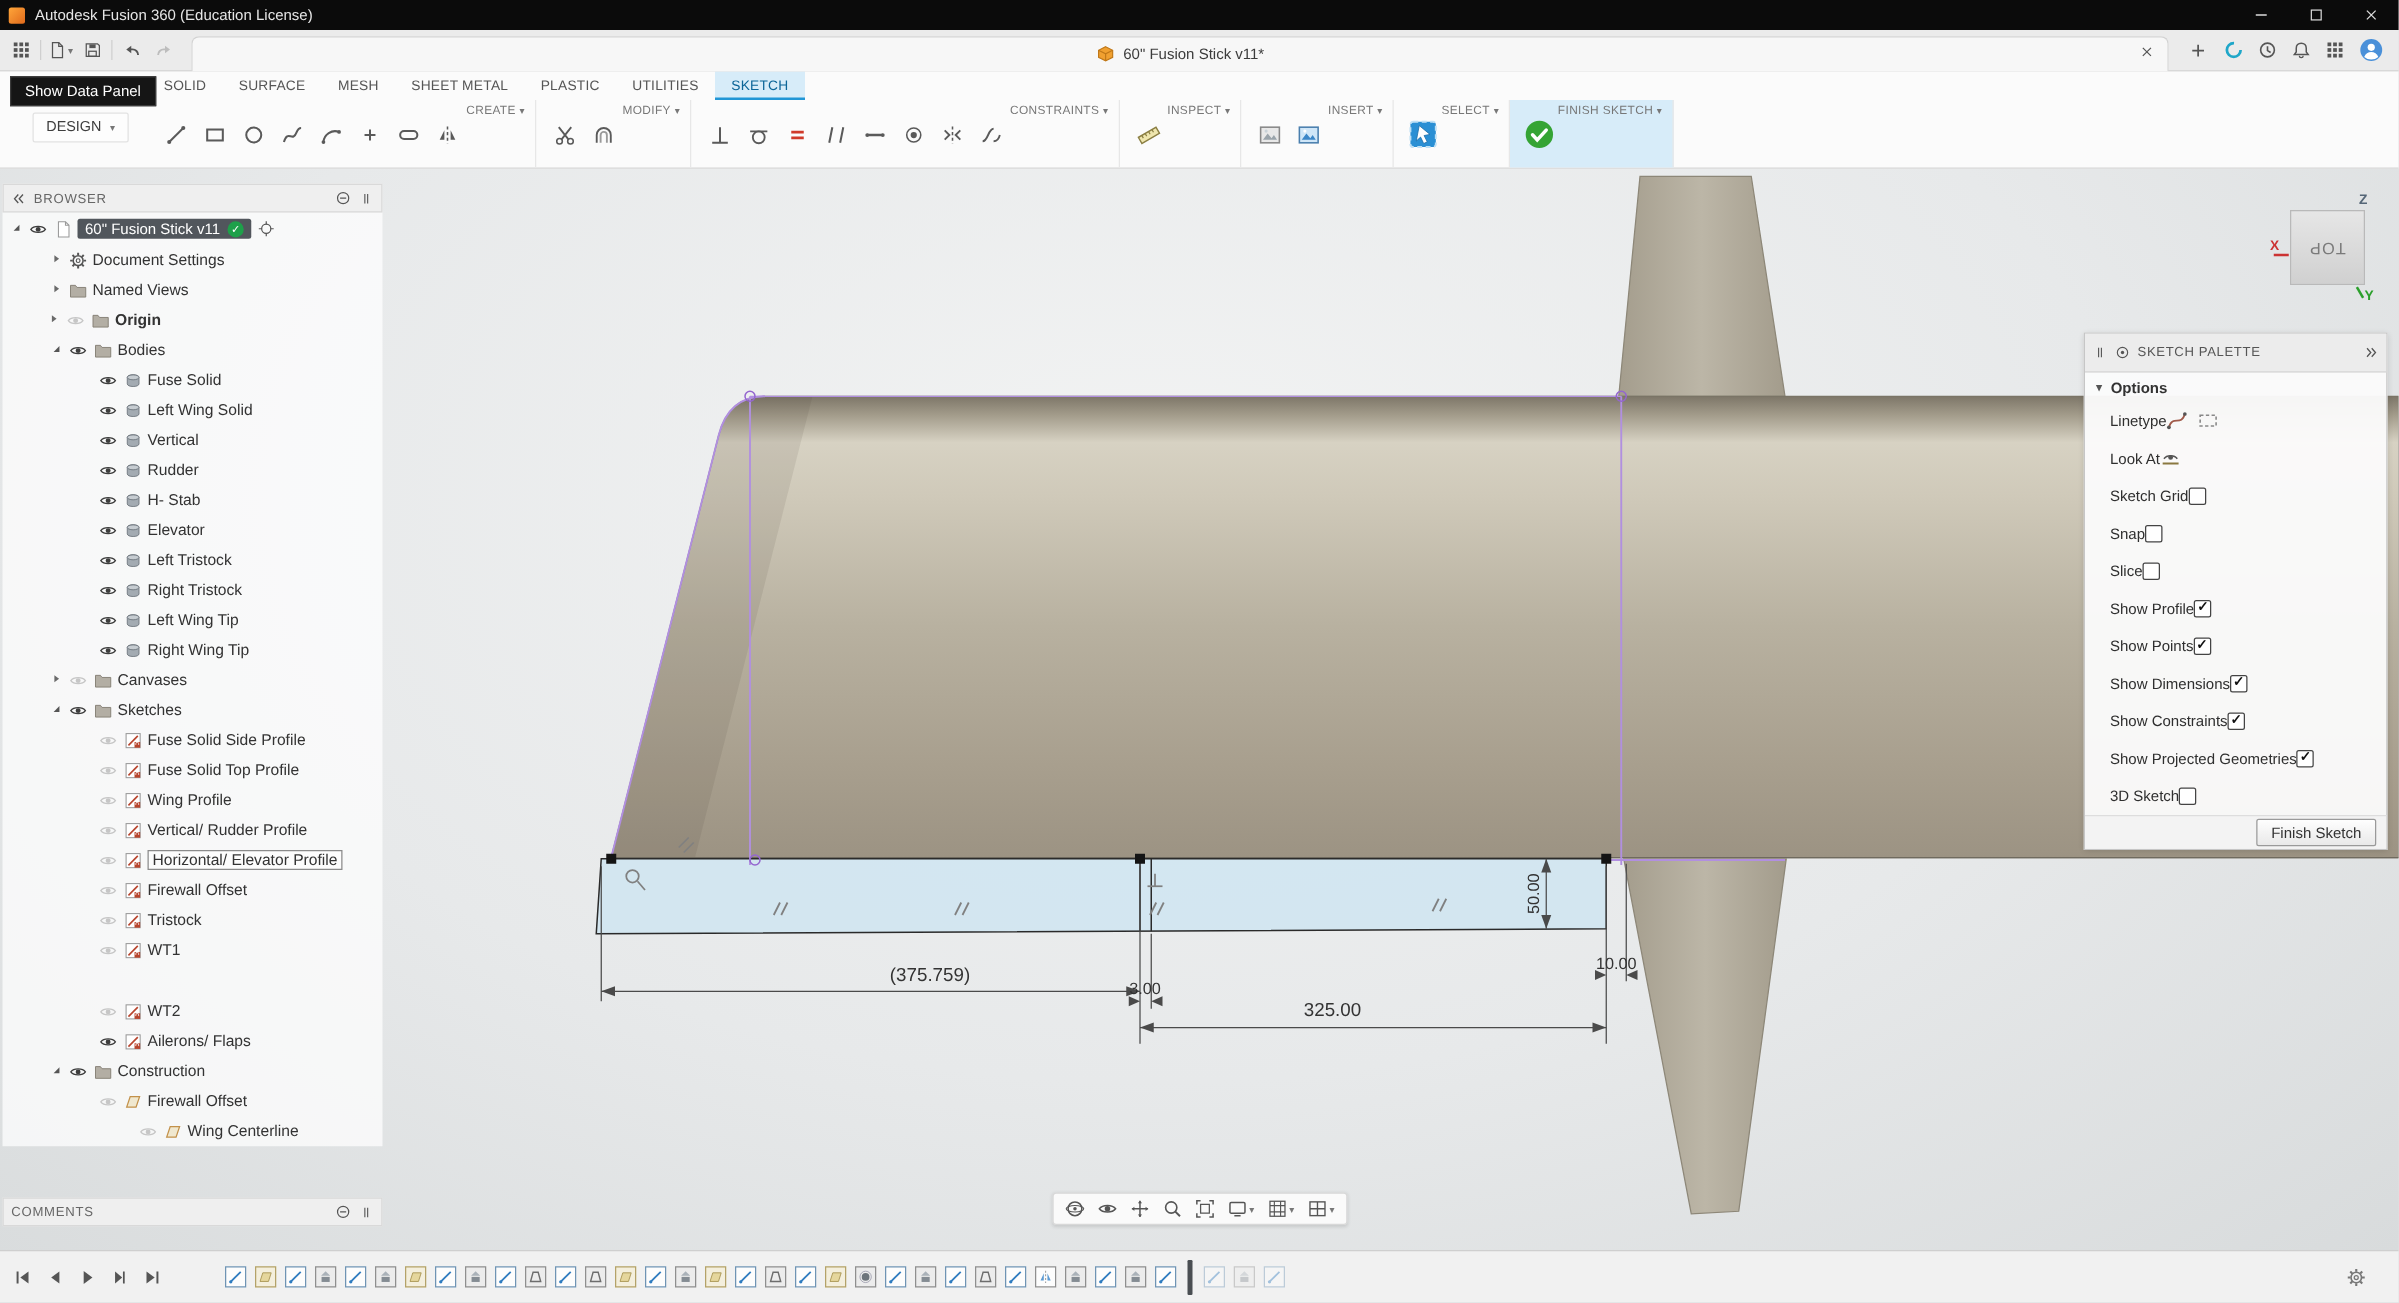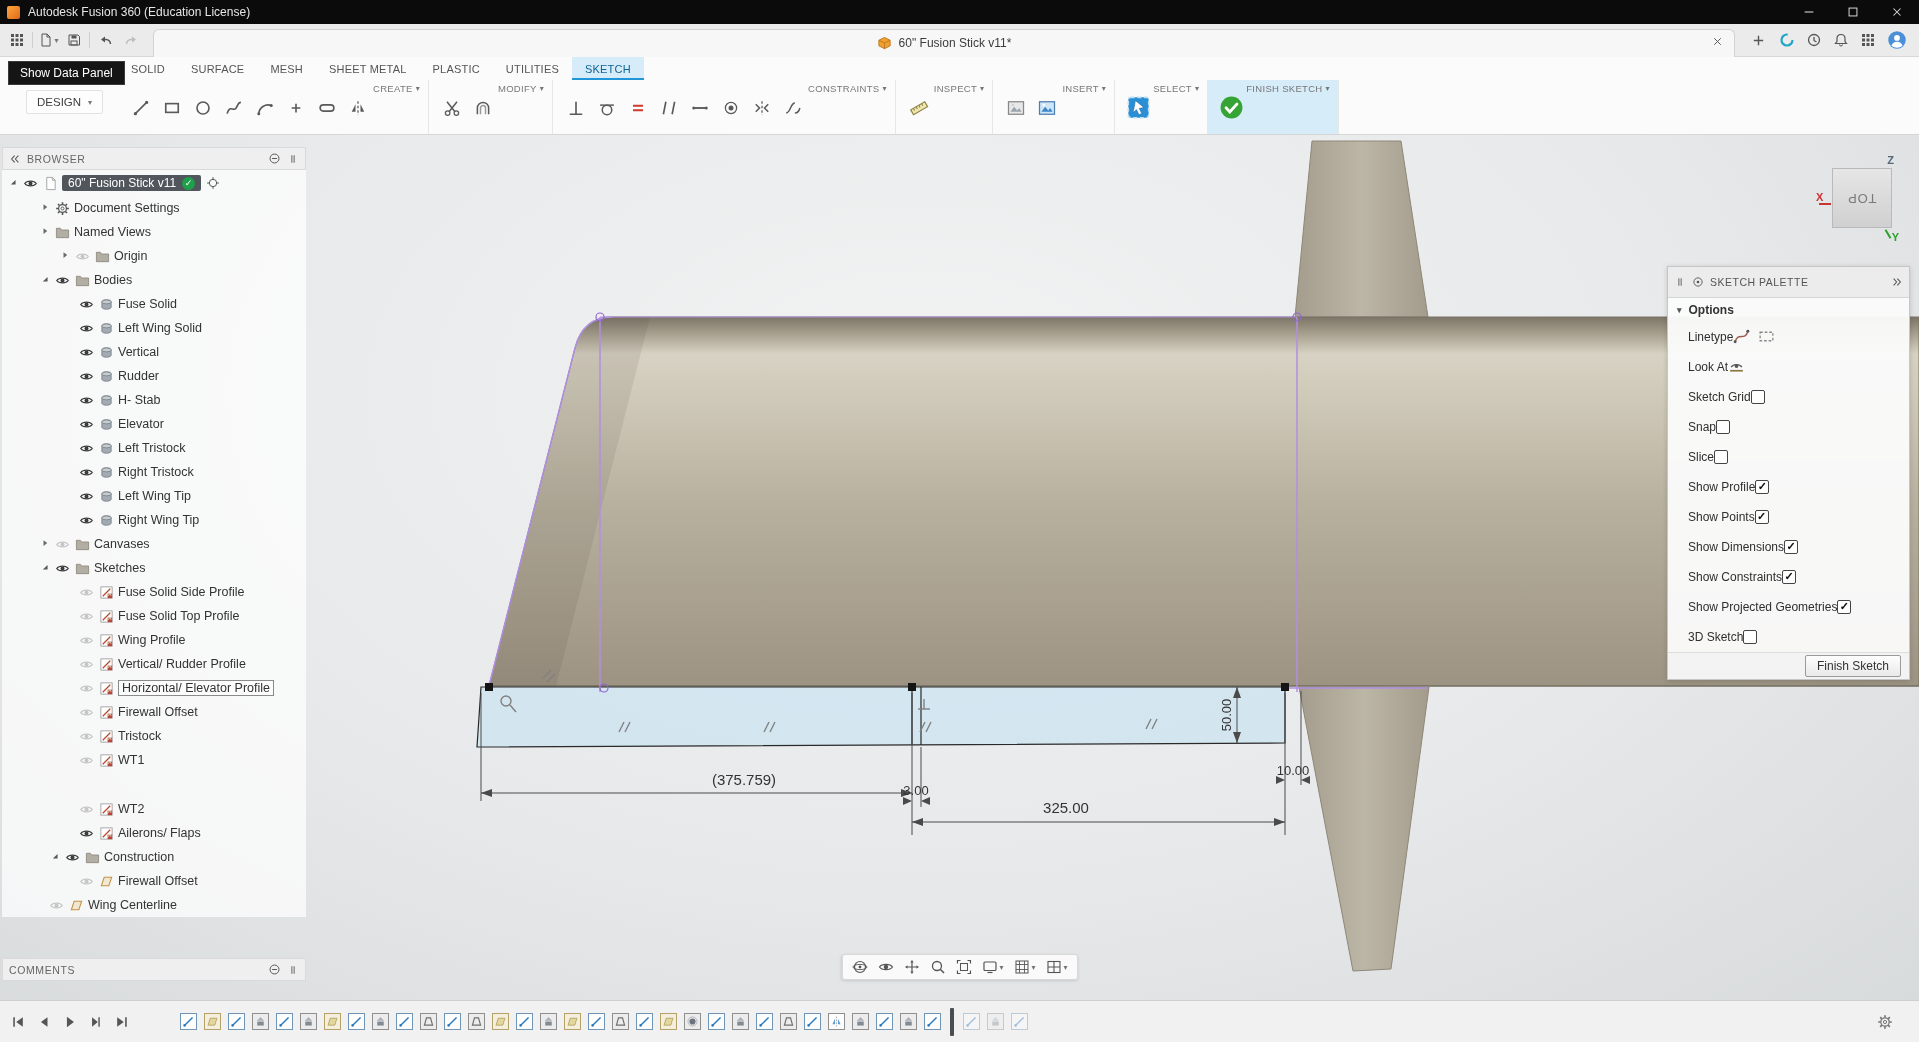--- a/index.html
+++ b/index.html
@@ -622,21 +622,21 @@
                 <polygon points="4,2 10,6.5 4,11" fill="#6a6a6a"></polygon>
               </svg>
             </span>
             <span class="ic">
               <svg viewBox="0 0 16 16" width="15" height="15" aria-hidden="true">
                 <path d="M1.5 3.5h4.2l1.4 1.8h7.4v8.2H1.5z" fill="#b3aea4" stroke="#847f74" stroke-width="0.8"></path>
               </svg>
             </span>
             <span class="lbl">Named Views</span>
           </div>
-          <div class="brow" style="padding-left: 58px;">
+          <div class="brow" style="padding-left: 36px; font-weight: bold;">
             <span class="tcaret">
               <svg viewBox="0 0 16 16" width="10" height="10" aria-hidden="true">
                 <polygon points="4,2 10,6.5 4,11" fill="#6a6a6a"></polygon>
               </svg>
             </span>
             <span class="ic eye-off">
               <svg viewBox="0 0 16 16" width="15" height="15" aria-hidden="true">
                 <path d="M1.8 8C4.2 4.6 11.8 4.6 14.2 8 11.8 11.4 4.2 11.4 1.8 8z" fill="none" stroke="currentColor" stroke-width="1.2"></path>
                 <circle cx="8" cy="8" r="2.1" fill="currentColor"></circle>
               </svg>
@@ -1038,21 +1038,21 @@
             <span class="ic">
               <svg viewBox="0 0 16 16" width="15" height="15" aria-hidden="true">
                 <rect x="2" y="2" width="12" height="12" fill="#fff" stroke="#9a9a9a" stroke-width="0.9"></rect>
                 <path d="M4 12L12 4" stroke="#b8452e" stroke-width="1.4"></path>
                 <rect x="9.2" y="9.2" width="4.8" height="4.8" fill="#b8452e"></rect>
                 <path d="M10.3 11.6v-1a1.2 1.2 0 0 1 2.4 0v1" stroke="#fff" stroke-width="0.7" fill="none"></path>
               </svg>
             </span>
             <span class="lbl">Ailerons/ Flaps</span>
           </div>
-          <div class="brow" style="padding-left: 48px;">
+          <div class="brow" style="padding-left: 38px;">
             <span class="tcaret">
               <svg viewBox="0 0 16 16" width="10" height="10" aria-hidden="true">
                 <polygon points="10.5,3 10.5,10.5 3,10.5" fill="#555"></polygon>
               </svg>
             </span>
             <span class="ic eye-on">
               <svg viewBox="0 0 16 16" width="15" height="15" aria-hidden="true">
                 <path d="M1.8 8C4.2 4.6 11.8 4.6 14.2 8 11.8 11.4 4.2 11.4 1.8 8z" fill="none" stroke="currentColor" stroke-width="1.2"></path>
                 <circle cx="8" cy="8" r="2.1" fill="currentColor"></circle>
               </svg>
@@ -1072,21 +1072,21 @@
                 <circle cx="8" cy="8" r="2.1" fill="currentColor"></circle>
               </svg>
             </span>
             <span class="ic">
               <svg viewBox="0 0 16 16" width="15" height="15" aria-hidden="true">
                 <path d="M2.5 12.5L5.5 3.5h8l-3 9z" fill="#ead9a8" fill-opacity="0.5" stroke="#c2914a" stroke-width="1.1"></path>
               </svg>
             </span>
             <span class="lbl">Firewall Offset</span>
           </div>
-          <div class="brow" style="padding-left: 32px;">
+          <div class="brow" style="padding-left: 94px;">
             <span class="tcaret"></span>
             <span class="ic eye-off">
               <svg viewBox="0 0 16 16" width="15" height="15" aria-hidden="true">
                 <path d="M1.8 8C4.2 4.6 11.8 4.6 14.2 8 11.8 11.4 4.2 11.4 1.8 8z" fill="none" stroke="currentColor" stroke-width="1.2"></path>
                 <circle cx="8" cy="8" r="2.1" fill="currentColor"></circle>
               </svg>
             </span>
             <span class="ic">
               <svg viewBox="0 0 16 16" width="15" height="15" aria-hidden="true">
                 <path d="M2.5 12.5L5.5 3.5h8l-3 9z" fill="#ead9a8" fill-opacity="0.5" stroke="#c2914a" stroke-width="1.1"></path>

